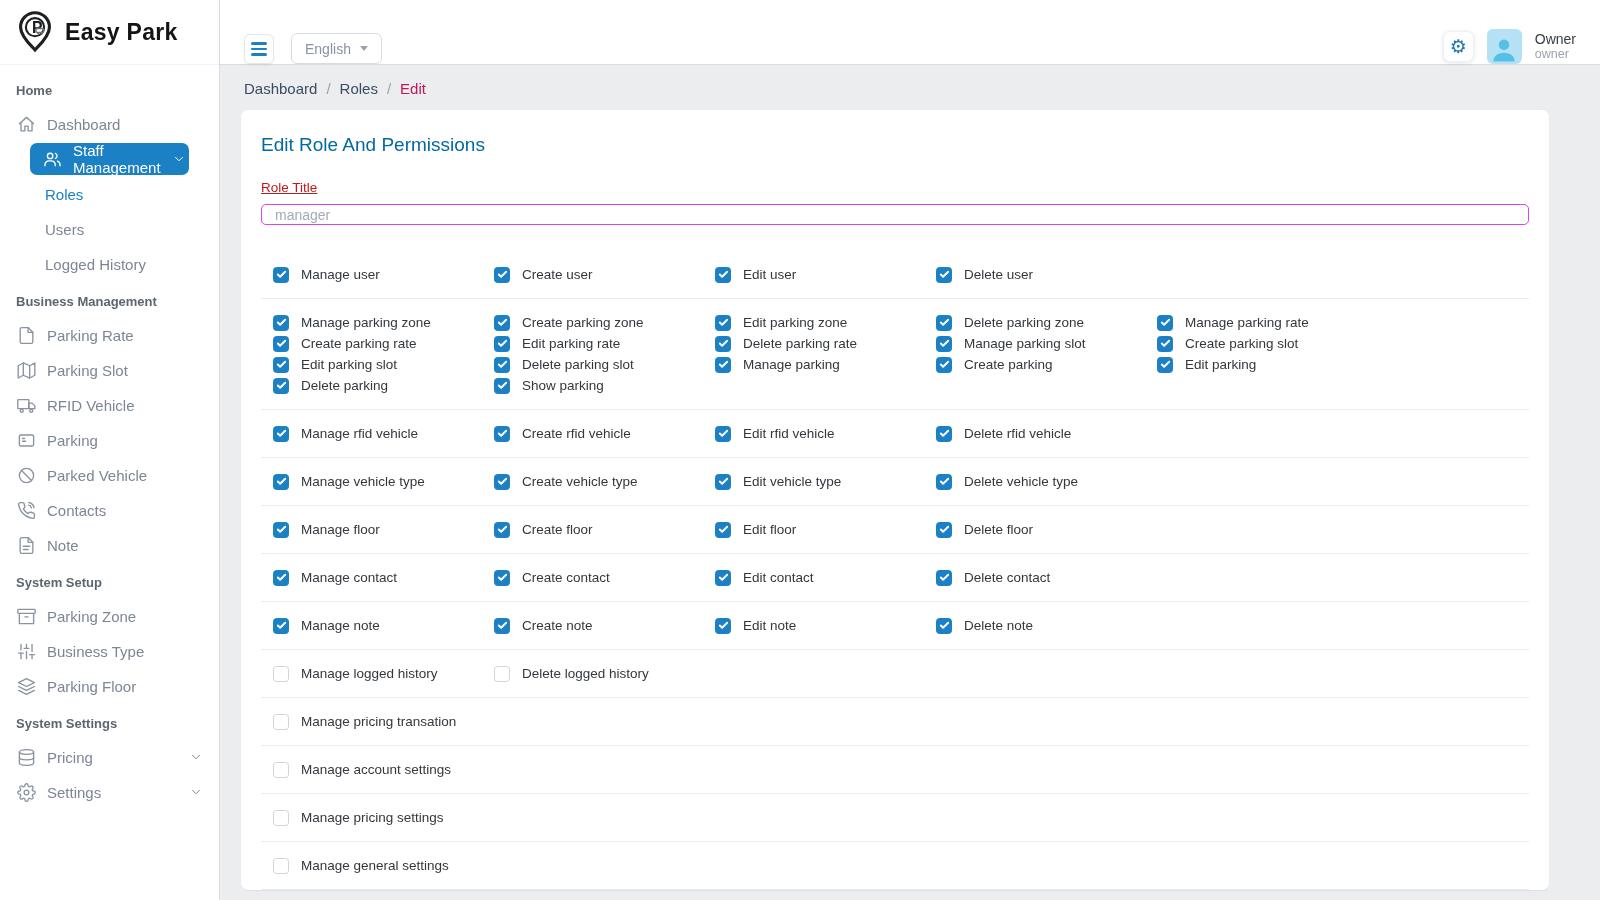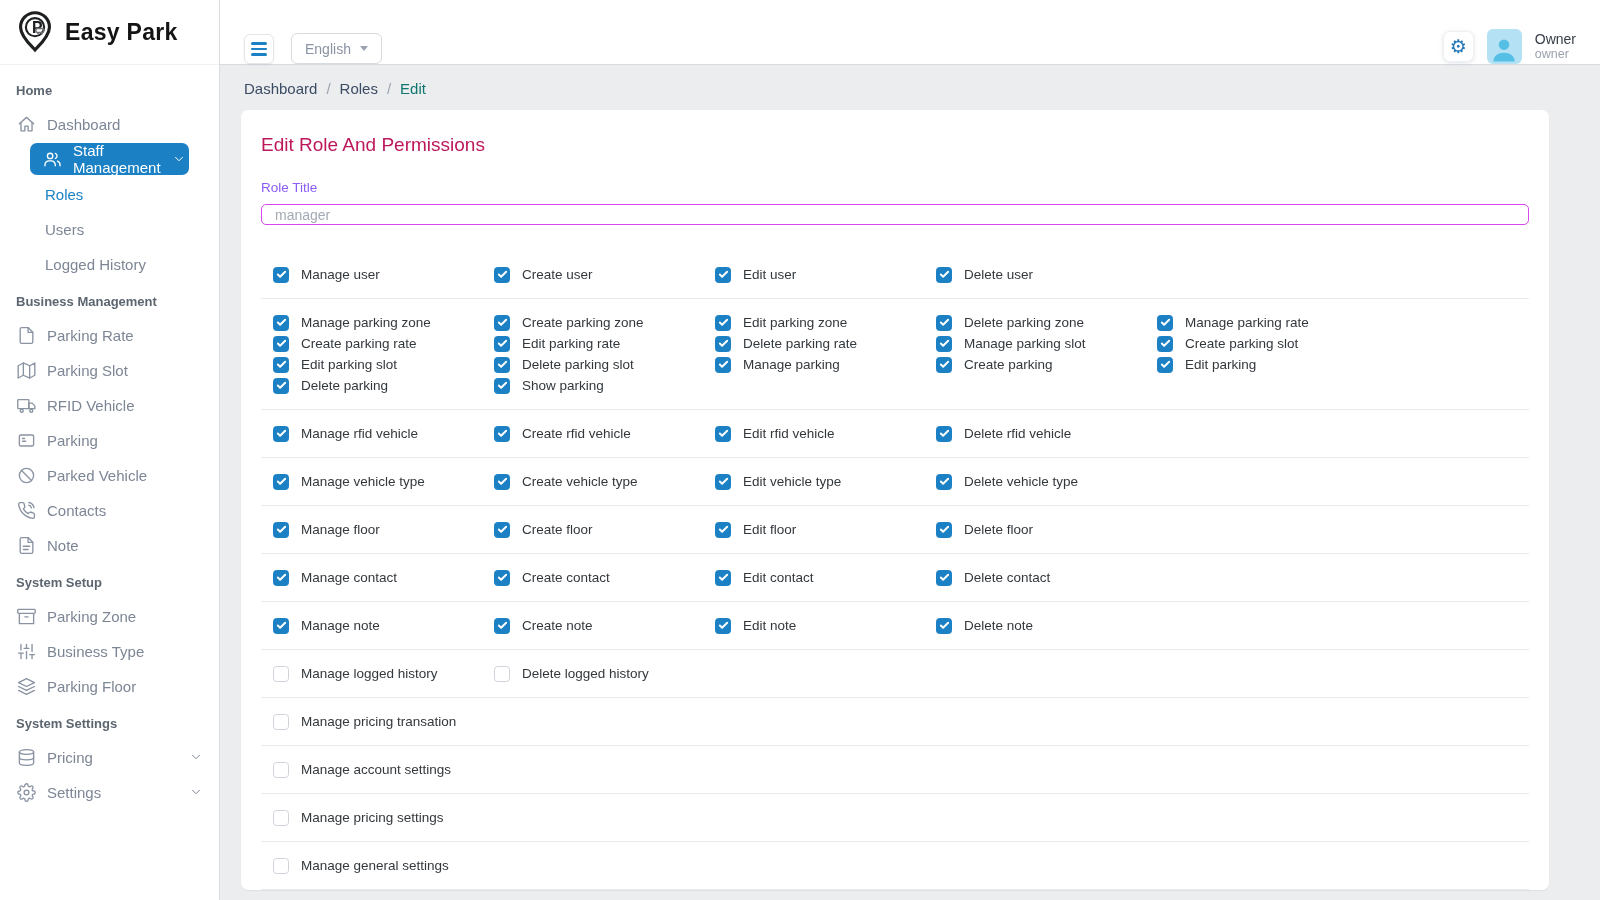--- a/index.html
+++ b/index.html
@@ -36,25 +36,25 @@
   .avatar { width:35px; height:35px; border-radius:6px; background:#b4e1f4; overflow:hidden; display:flex; align-items:flex-end; justify-content:center; }
   .avatar svg { width:30px; height:30px; }
   .user-meta { display:flex; flex-direction:column; line-height:1.2; }
   .user-name { font-size:14px; color:#353c47; }
   .user-role { font-size:12.5px; color:#9aa3af; }
 
   .content { flex:1; overflow:hidden; }
   .breadcrumb { display:flex; align-items:center; gap:9px; padding:15px 24px 13px; font-size:15px; }
   .crumb { color:#3c4b64; cursor:pointer; }
   .crumb-sep { color:#9aa3af; }
-  .crumb.current { color:#0f766e; cursor:default; }
+  .crumb.current { color:#be185d; cursor:default; }
 
   .panel { background:#fff; border-radius:7px; margin:0 51px 0 21px; padding:24px 20px 0; box-shadow:0 1px 1px rgba(60,75,100,.08); }
-  .panel-title { font-size:19px; font-weight:400; color:#be185d; margin-bottom:24px; }
-  .field-label { font-size:13.5px; color:#8b5cf6; margin-bottom:9px; }
+  .panel-title { font-size:19px; font-weight:400; color:#0369a1; margin-bottom:24px; }
+  .field-label { font-size:13.5px; color:#b91c1c; margin-bottom:9px;text-decoration:underline; }
   .text-input { width:100%; height:21px; border:1px solid #d946ef; border-radius:5px; padding:0 13px; font-size:14px; font-family:"Liberation Sans",sans-serif; color:#3c4b64; outline:none; }
   .text-input::placeholder { color:#a3abb5; }
 
   .perm-wrap { margin-top:26px; }
   .perm-group { display:flex; flex-wrap:wrap; padding:13px 0; border-bottom:1px solid #e9ecef; }
   .perm-item { flex:0 0 221px; display:flex; align-items:center; gap:12px; padding:2.5px 4px 2.5px 12px; cursor:pointer; }
   .cbox { width:16px; height:16px; flex:0 0 16px; border-radius:3.5px; border:1px solid #cfd4db; background:#fff; display:flex; align-items:center; justify-content:center; }
   .cbox.checked { background:#1b80c4; border-color:#1b80c4; }
   .cbox svg { width:11px; height:11px; }
   .perm-label { font-size:13.5px; color:#33383d; white-space:nowrap; }

